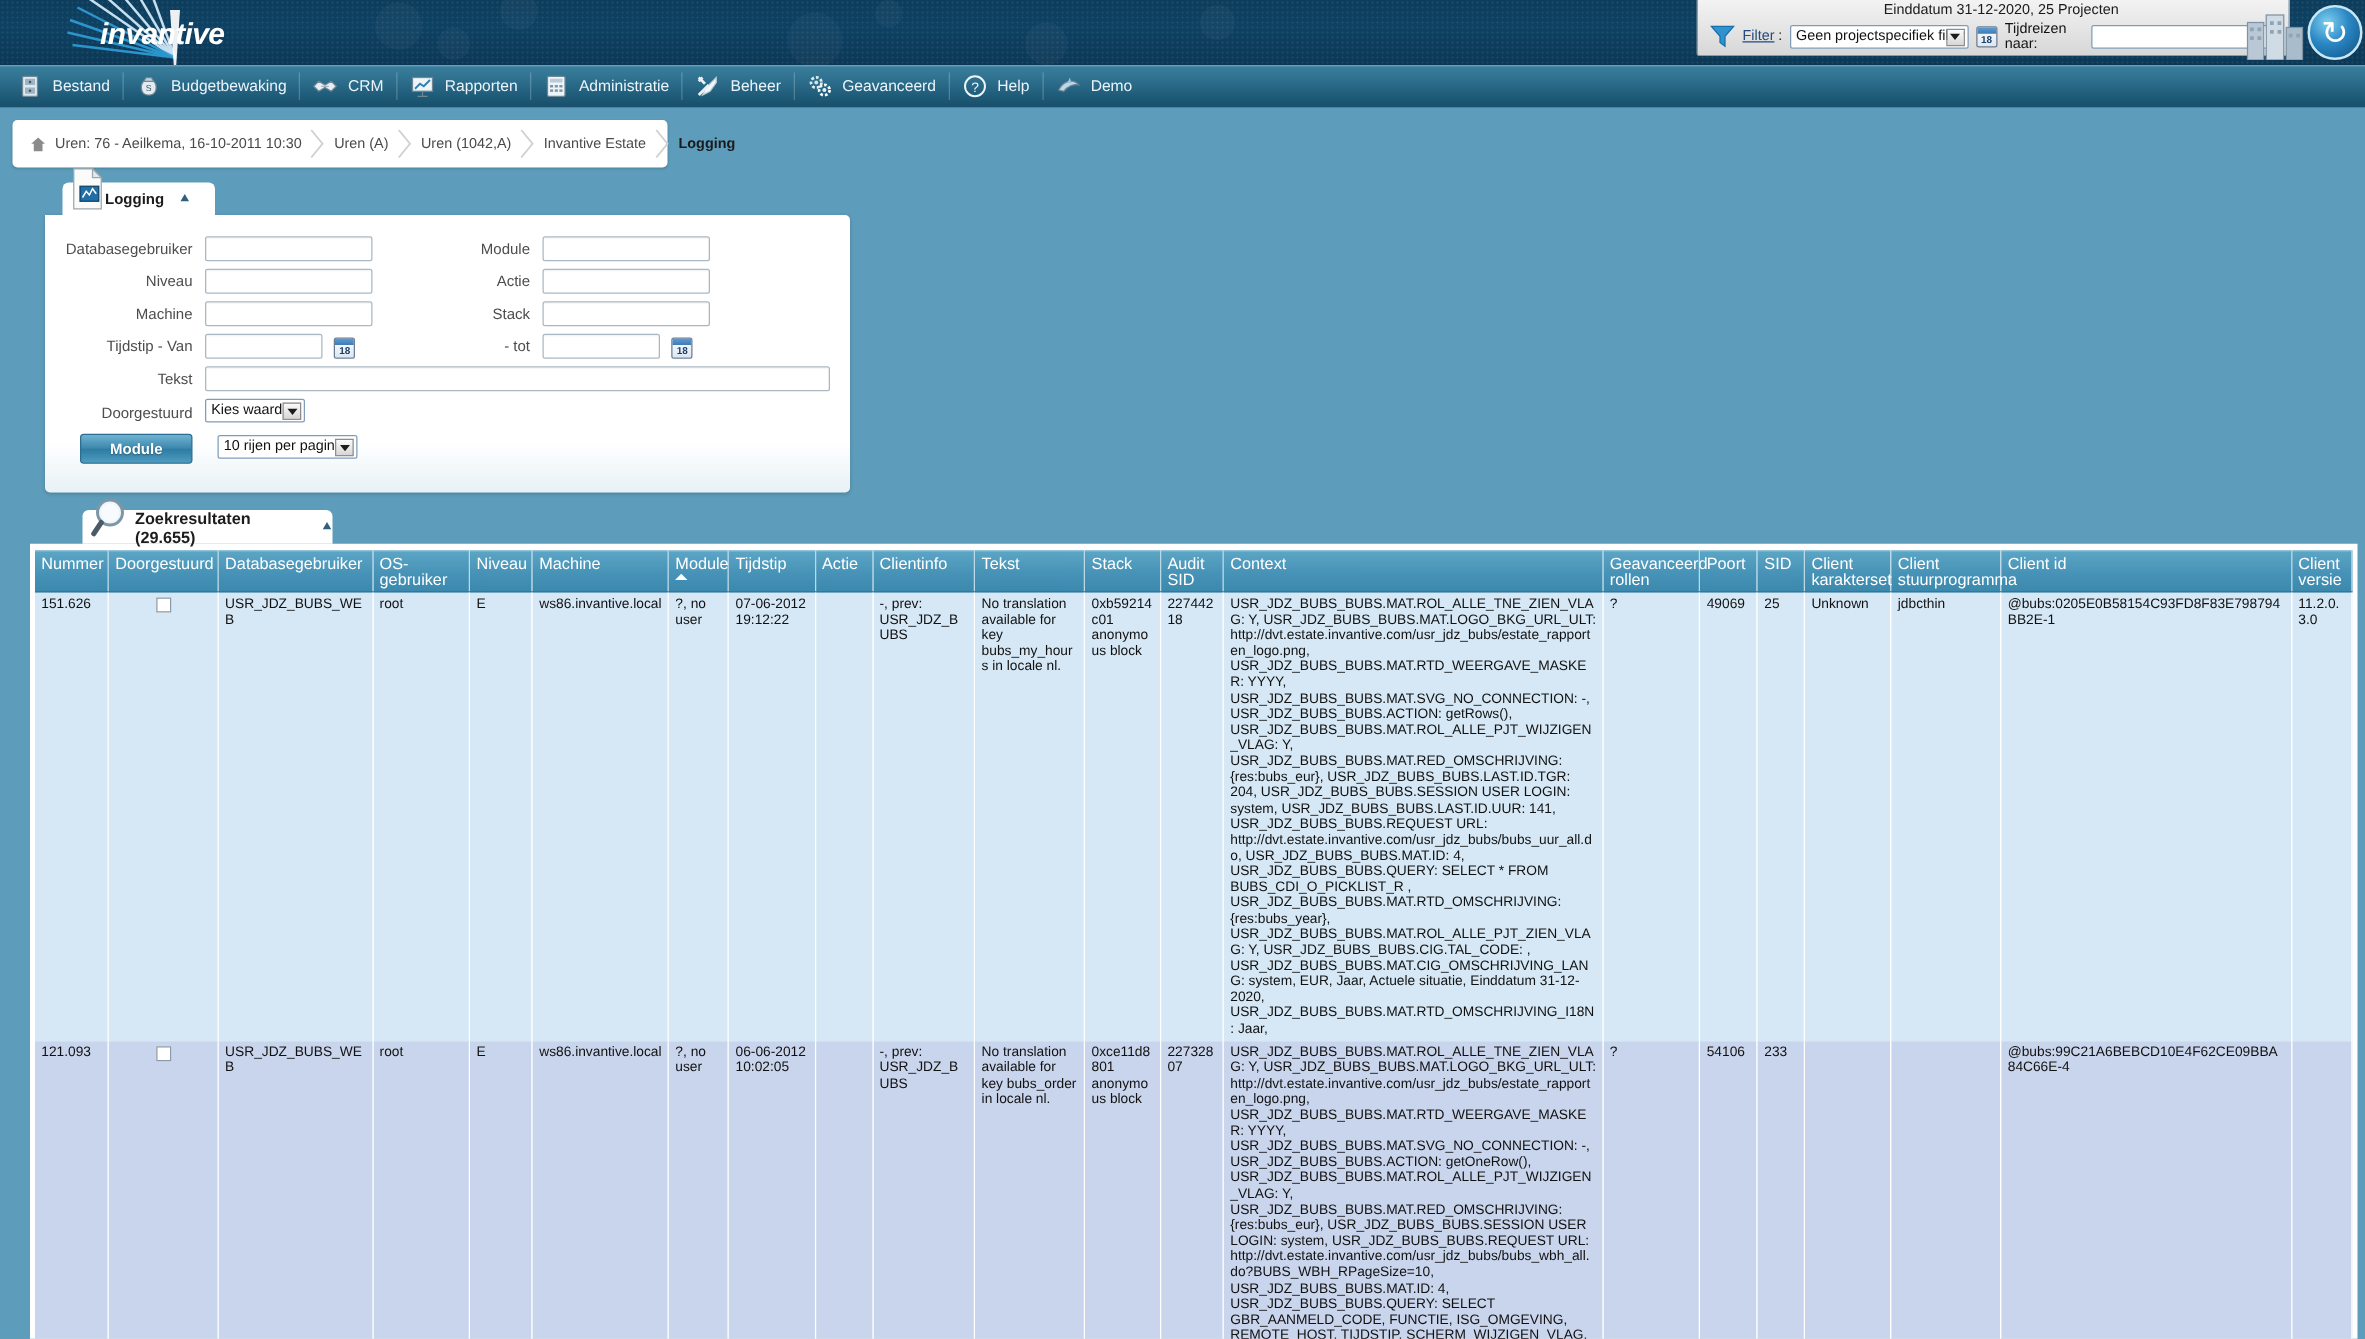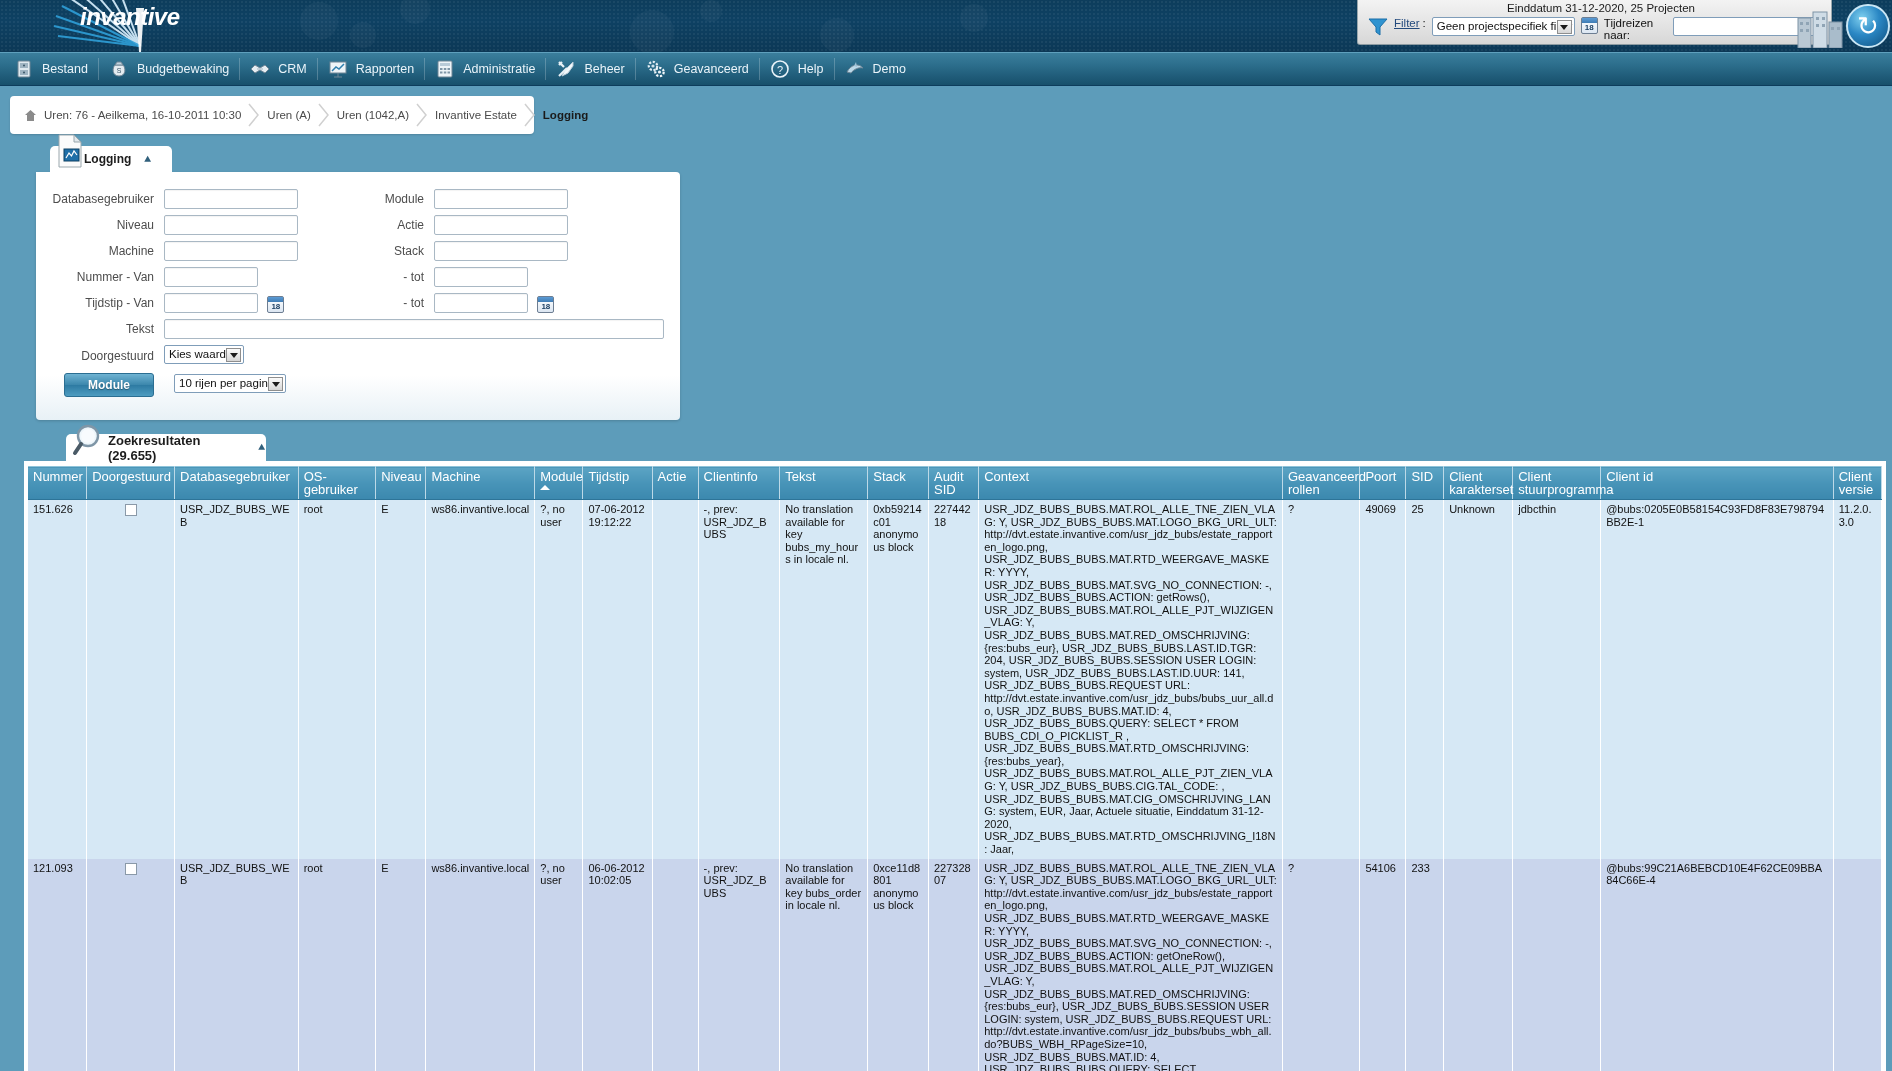--- a/index.html
+++ b/index.html
@@ -25,40 +25,40 @@
     background-image: radial-gradient(circle, rgba(255,255,255,.055) 0.8px, transparent 0.9px);
     background-size: 4px 4px;
   }
   .bubble { position:absolute; border-radius:50%; background: rgba(255,255,255,.035); }
   .logo-wrap {
     position: absolute; left: 18px; top: 0px;
     width: 270px; height: 52px;
   }
   .logo-rays { position:absolute; left:22px; top:-6px; width:120px; height:58px; }
   .logo-text {
-    position:absolute; left: 62px; top: 3px;
+    position:absolute; left: 62px; top: 14px;
     color:#ffffff; font-size:24px; font-style: italic; font-weight: bold;
     letter-spacing: -0.5px;
     font-family: "Liberation Sans", sans-serif;
   }
 
   
   .topfilter {
     position:absolute; right: 60px; top: 0px;
     width: 475px; height: 45px;
     background: linear-gradient(180deg,#f3f3f3 0%, #e4e4e4 55%, #d7d7d7 100%);
     border-left: 1px solid #9aa7ad; border-right: 1px solid #9aa7ad;
     border-bottom: 1px solid #8d9ba2;
     border-bottom-left-radius: 3px; border-bottom-right-radius:3px;
   }
   .topfilter .enddate {
     text-align:center; font-size: 11.5px; color:#1a1a1a; padding-top:2px;margin-left:13px;
   }
   .topfilter .row2 {
-    display:flex; gap:6px; padding: 3px 8px 0 10px;
+    display:flex; align-items:center; gap:6px; padding: 3px 8px 0 10px;
   }
   .funnel { width: 20px; height:20px; flex:none; }
   .filter-label { color:#234a7d; text-decoration: underline; font-size:11.5px; cursor:pointer; }
   .filter-colon { font-size:11.5px; color:#111; margin-left:-3px;}
   .dd {
     position:relative; height:19px; background:#fff;
     border:1px solid #7f9db9; border-radius:2px;
     font-size:11.5px; color:#111; padding: 2px 20px 0 4px;
     display:inline-block; white-space:nowrap; overflow:hidden;
   }
@@ -440,26 +440,20 @@
           <td class="flabel">Niveau</td>
           <td><input class="finput w-med" type="text" value="" style=""></td>
           <td class="flabel">Actie</td>
           <td><input class="finput w-med" type="text" value="" style=""></td>
         </tr>
         <tr>
           <td class="flabel">Machine</td>
           <td><input class="finput w-med" type="text" value="" style=""></td>
           <td class="flabel">Stack</td>
           <td><input class="finput w-med" type="text" value="" style=""></td>
-        </tr>
-        <tr>
-          <td class="flabel">Nummer - Van</td>
-          <td><input class="finput w-sm" type="text" value="" style=""></td>
-          <td class="flabel">- tot</td>
-          <td><input class="finput w-sm" type="text" value="" style=""></td>
         </tr>
         <tr>
           <td class="flabel">Tijdstip - Van</td>
           <td style="white-space:nowrap;">
             <input class="finput w-sm" type="text" value="" style="">
             <span class="cal-icon" style="display:inline-block;vertical-align:middle;margin-left:6px;"><span class="num">18</span></span>
           </td>
           <td class="flabel">- tot</td>
           <td style="white-space:nowrap;">
             <input class="finput w-sm" type="text" value="" style="">

